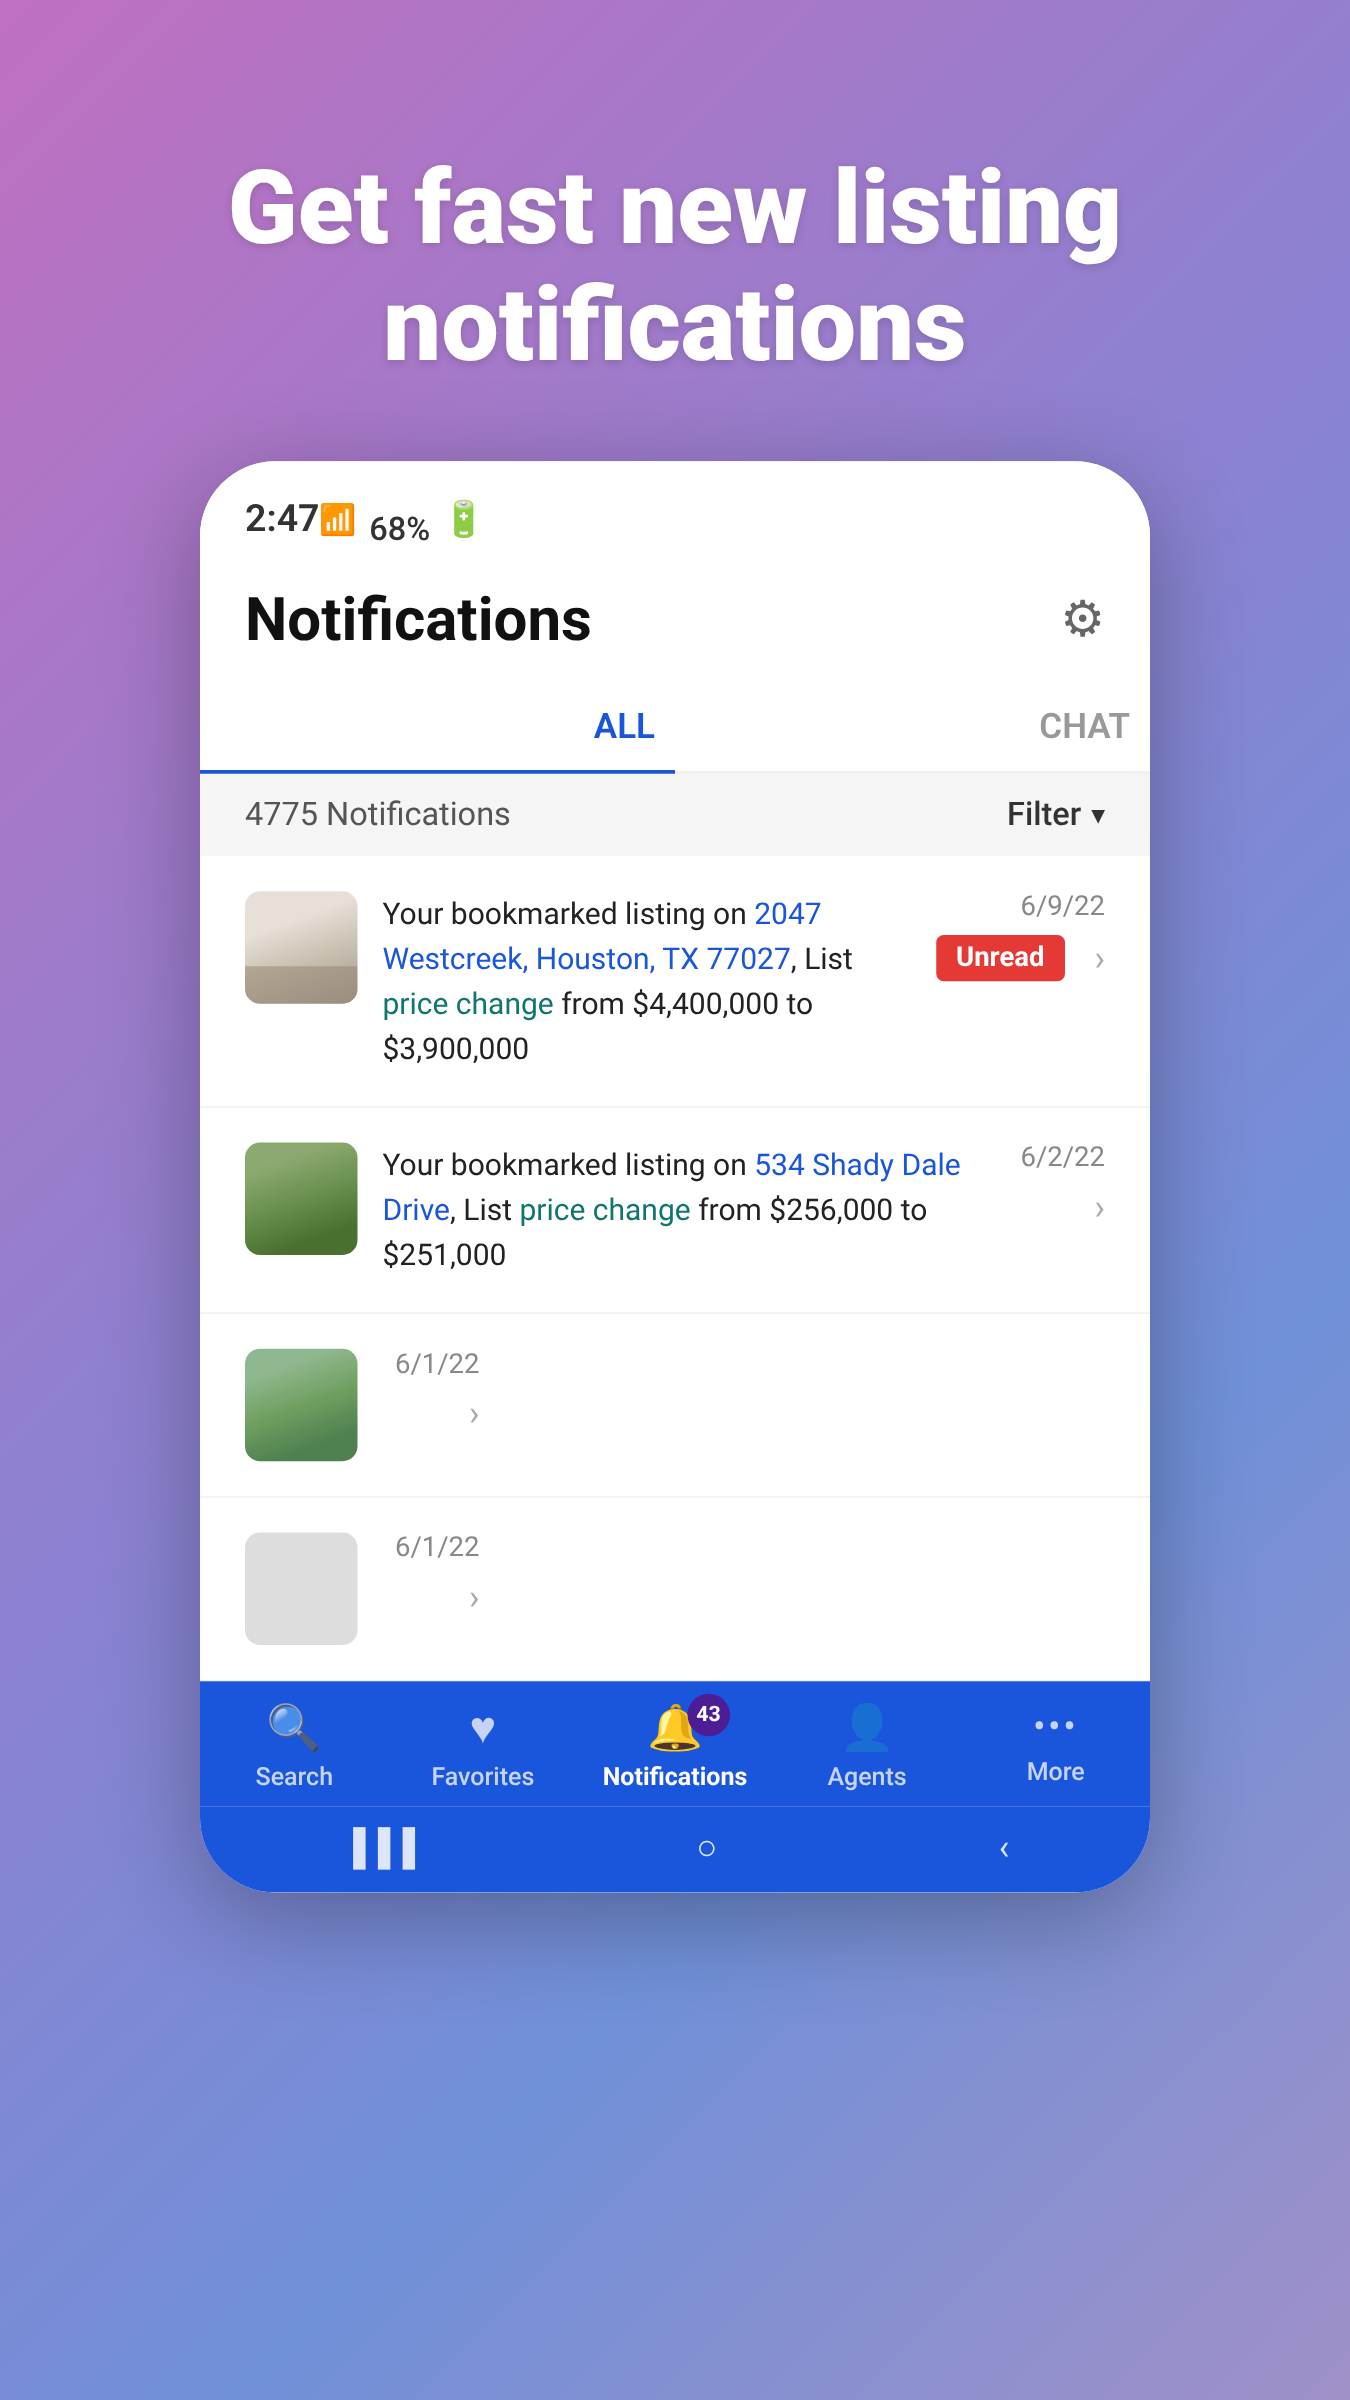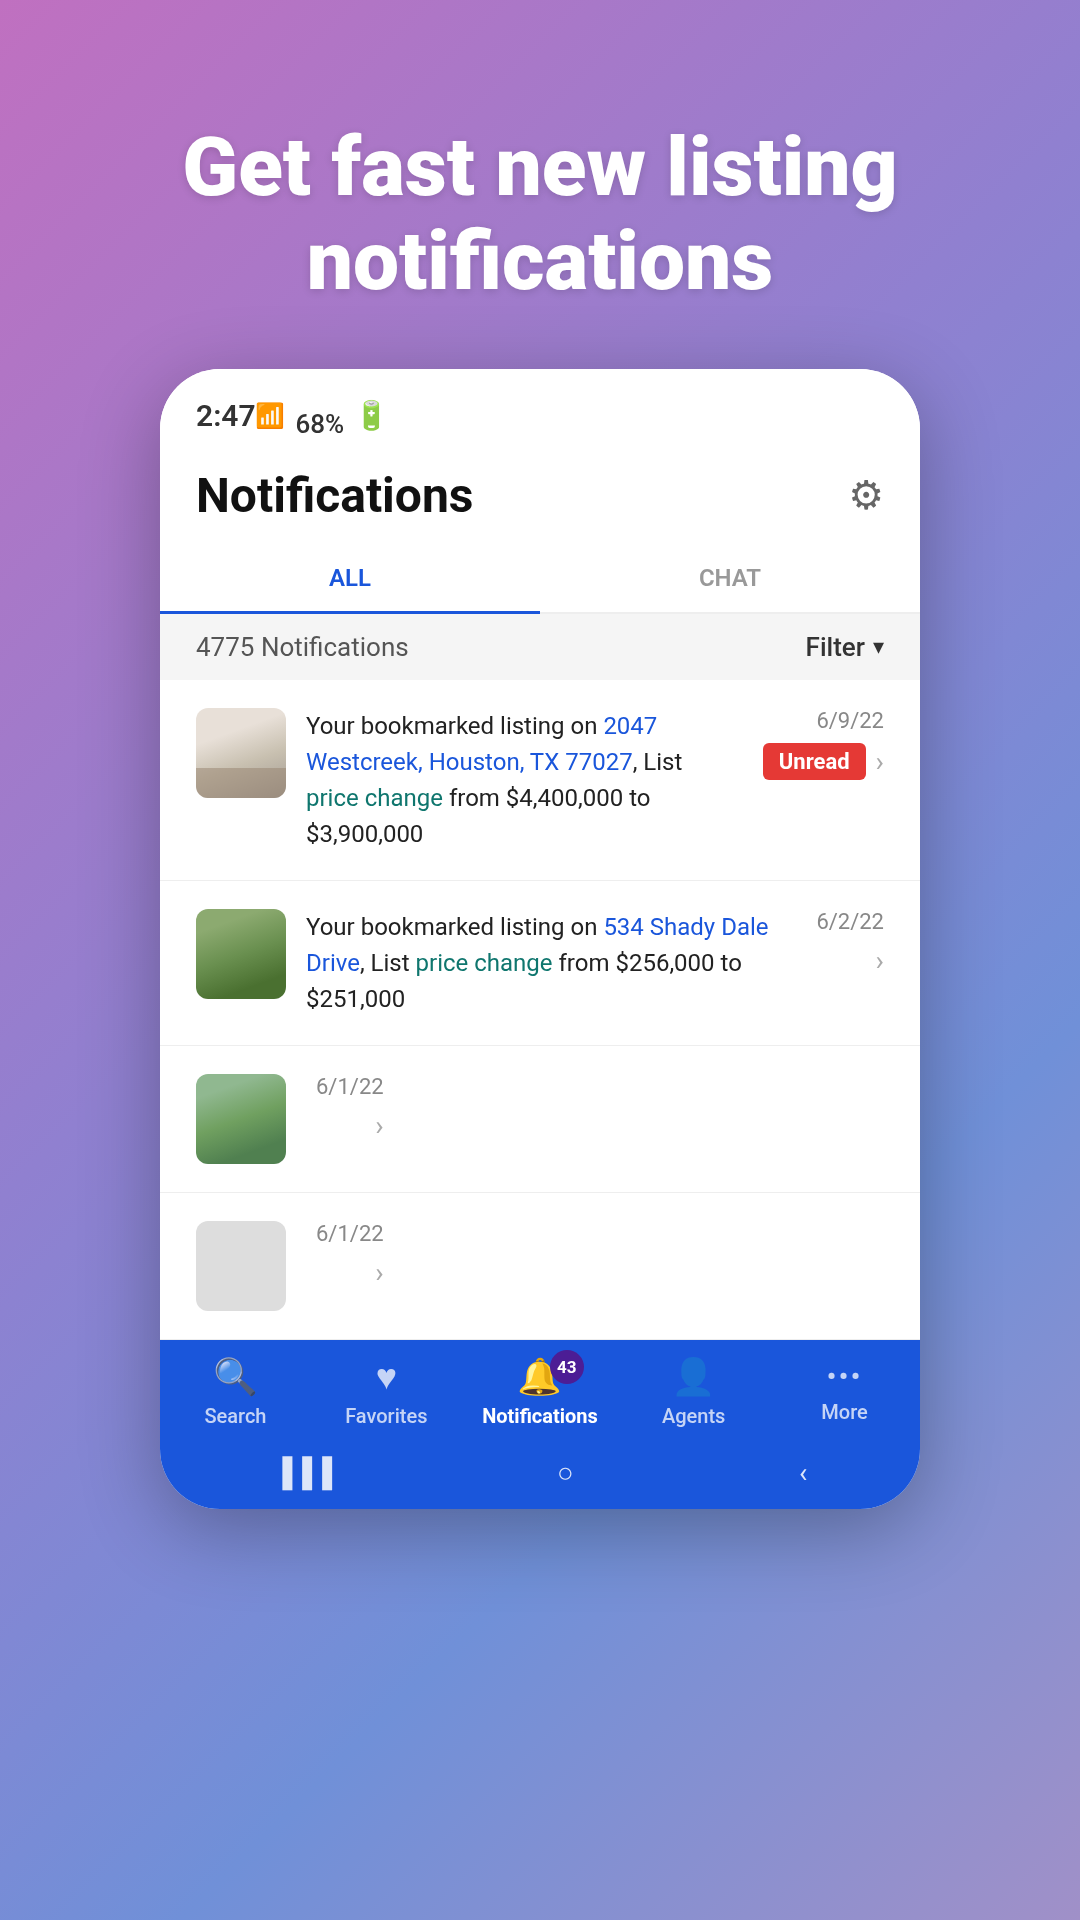--- a/index.html
+++ b/index.html
@@ -88,23 +88,23 @@
     }
 
     
     .tabs {
       display: flex;
       border-bottom: 2px solid #eee;
       background: white;
     }
     .tab {
       flex: 1;
-      text-align: center;
-      padding: 20px 4px;
-      font-size: 24px;
+      text-align: right;
+      padding: 20px 16px;
+      font-size: 28px;
       font-weight: 600;
       color: #999;
       cursor: pointer;
       position: relative;
     }
     .tab.active {
       color: #1a56db;
     }
     .tab.active::after {
       content: '';
@@ -210,21 +210,21 @@
       margin-left: 10px;
     }
     .notif-date {
       font-size: 22px;
       color: #888;
       white-space: nowrap;
     }
     .notif-actions {
       display: flex;
       align-items: center;
-      gap: 10px;
+      gap: 24px;
     }
     .unread-badge {
       background: #e53935;
       color: white;
       font-size: 22px;
       font-weight: 700;
       padding: 6px 16px;
       border-radius: 6px;
     }
     .chevron-right {

